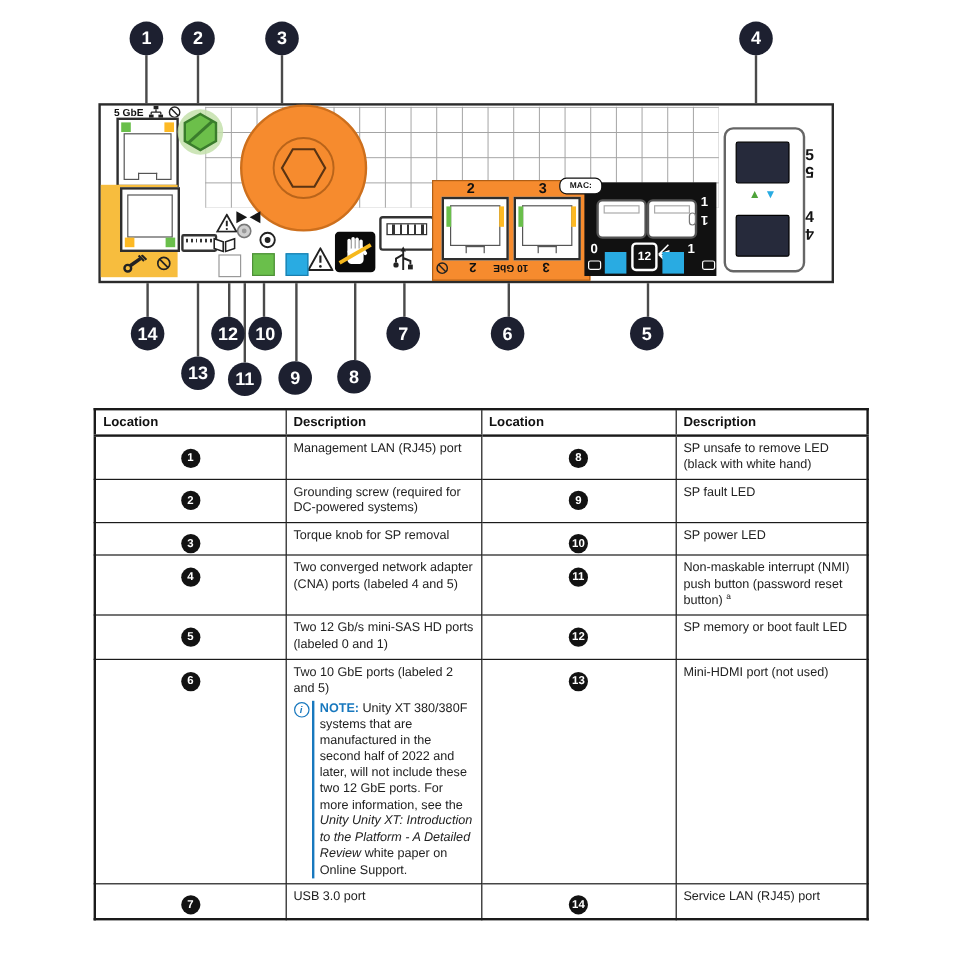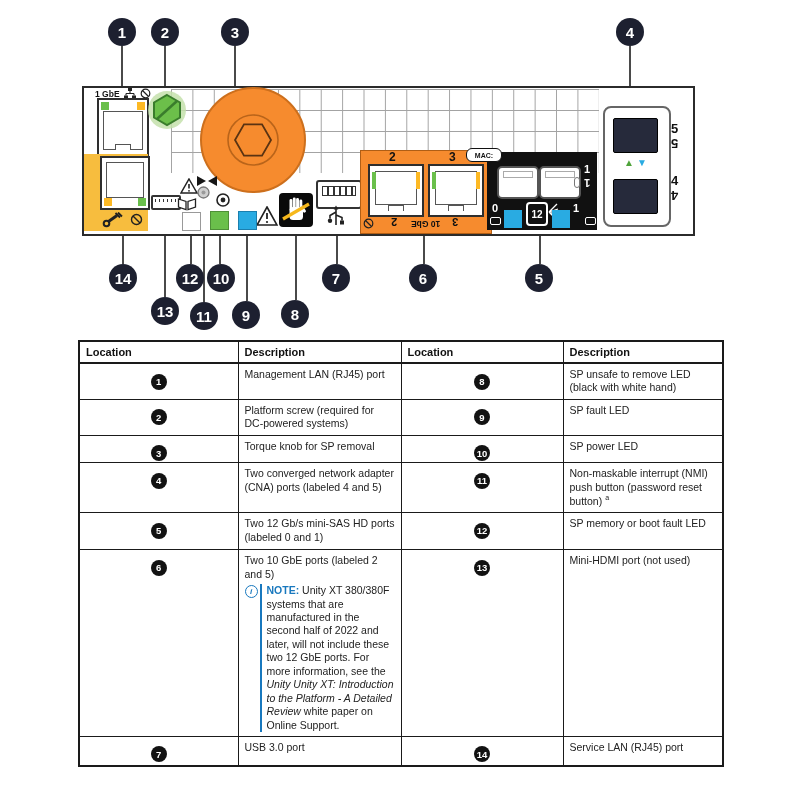--- a/index.html
+++ b/index.html
@@ -73,21 +73,21 @@
   <div class="callout" style="left:232px;top:301px">9</div>
   <div class="callout" style="left:281px;top:300px">8</div>
   <div class="callout" style="left:322px;top:264px">7</div>
   <div class="callout" style="left:409px;top:264px">6</div>
   <div class="callout" style="left:525px;top:264px">5</div>
 
   <div class="chassis"></div>
   <div class="grid"></div>
 
   <div class="comp" style="left:95px;top:88px;display:flex;align-items:center;gap:4px">
-    <span style="font-size:8.5px;font-weight:bold;color:#111">1 GbE</span>
+    <span style="font-size:8.5px;font-weight:bold;color:#111">5 GbE</span>
     <svg width="12" height="11">
       <rect x="4" y="0" width="4" height="3" fill="#222"></rect>
       <path d="M6 3 V5.5 M2 5.5 H10 M2 5.5 V7.5 M10 5.5 V7.5" stroke="#222" stroke-width="1.1" fill="none"></path>
       <rect x="0" y="7.5" width="4" height="3" fill="#222"></rect>
         <rect x="8" y="7.5" width="4" height="3" fill="#222"></rect>
     </svg>
     <svg width="11" height="11">
       <circle cx="5.5" cy="5.5" r="4.3" stroke="#222" stroke-width="1.2" fill="none"></circle>
       <line x1="2.5" y1="2.5" x2="8.5" y2="8.5" stroke="#222" stroke-width="1.2"></line>
     </svg>
@@ -264,21 +264,21 @@
     </thead>
     <tbody>
       <tr style="height:36px">
         <td class="loc"><span class="badge">1</span></td>
         <td class="desc"><span>Management LAN (RJ45) port</span></td>
         <td class="loc"><span class="badge">8</span></td>
         <td class="desc"><span>SP unsafe to remove LED (black with white hand)</span></td>
       </tr>
       <tr style="height:34px">
         <td class="loc"><span class="badge">2</span></td>
-        <td class="desc"><span>Platform screw (required for DC-powered systems)</span></td>
+        <td class="desc"><span>Grounding screw (required for DC-powered systems)</span></td>
         <td class="loc"><span class="badge">9</span></td>
         <td class="desc"><span>SP fault LED</span></td>
       </tr>
       <tr style="height:26px">
         <td class="loc"><span class="badge">3</span></td>
         <td class="desc"><span>Torque knob for SP removal</span></td>
         <td class="loc"><span class="badge">10</span></td>
         <td class="desc"><span>SP power LED</span></td>
       </tr>
       <tr style="height:50px">

